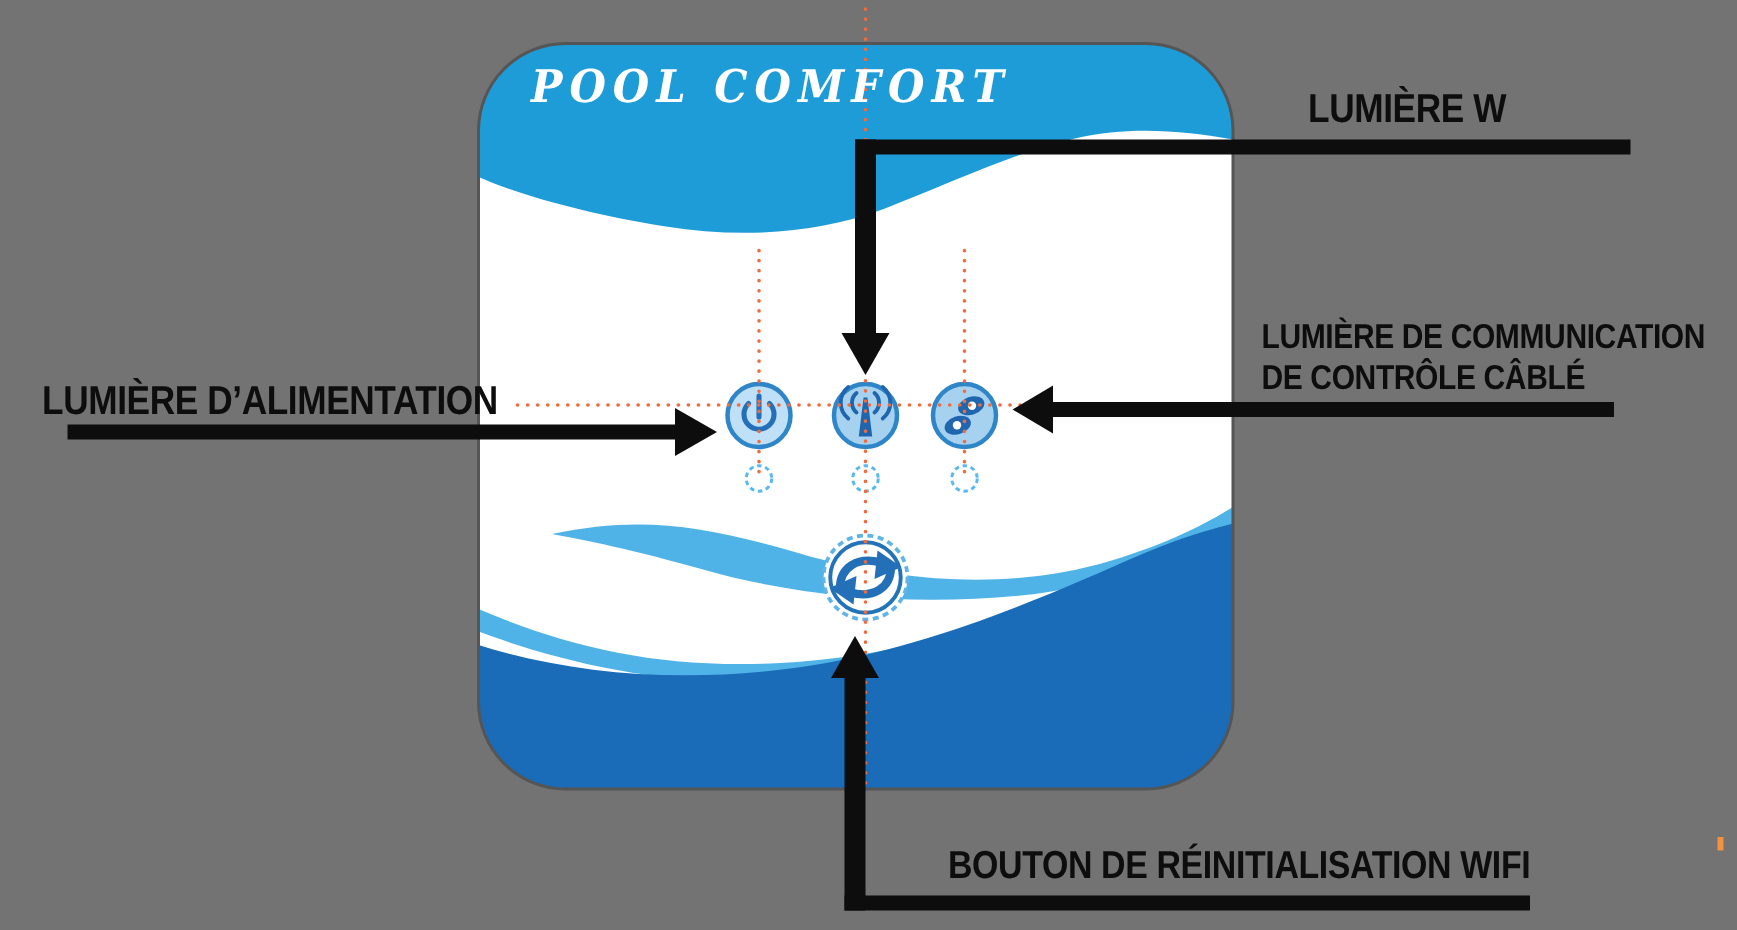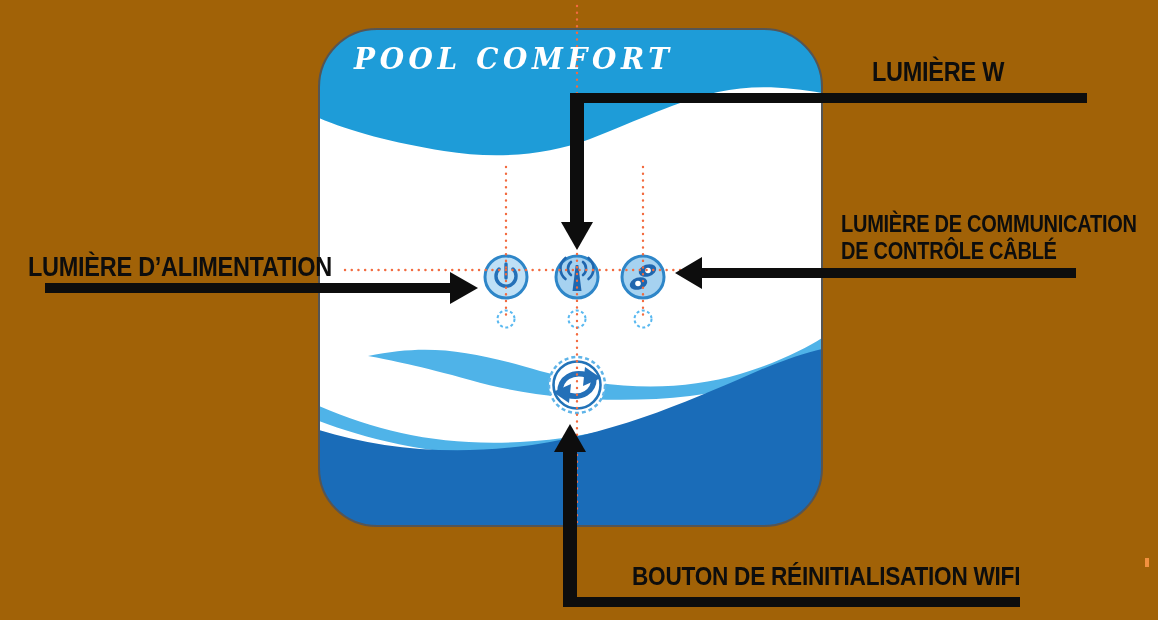--- a/index.html
+++ b/index.html
@@ -1,19 +1,19 @@
 <!DOCTYPE html>
 <html><head>
 <meta charset="utf-8">
 <style>
   html,body{margin:0;padding:0;background:#ffffff;}
   #stage{
     position:relative;
     width:1158px;height:620px;
-    background:#a16207;
+    background:#737373;
     font-family:"Liberation Sans", sans-serif;
     overflow:hidden;
   }
   #scene{position:absolute;left:0;top:0;z-index:1;}
   .callout-label{
     position:absolute;
     z-index:3;
     font-weight:bold;
     color:#0d0d0d;
     white-space:nowrap;

